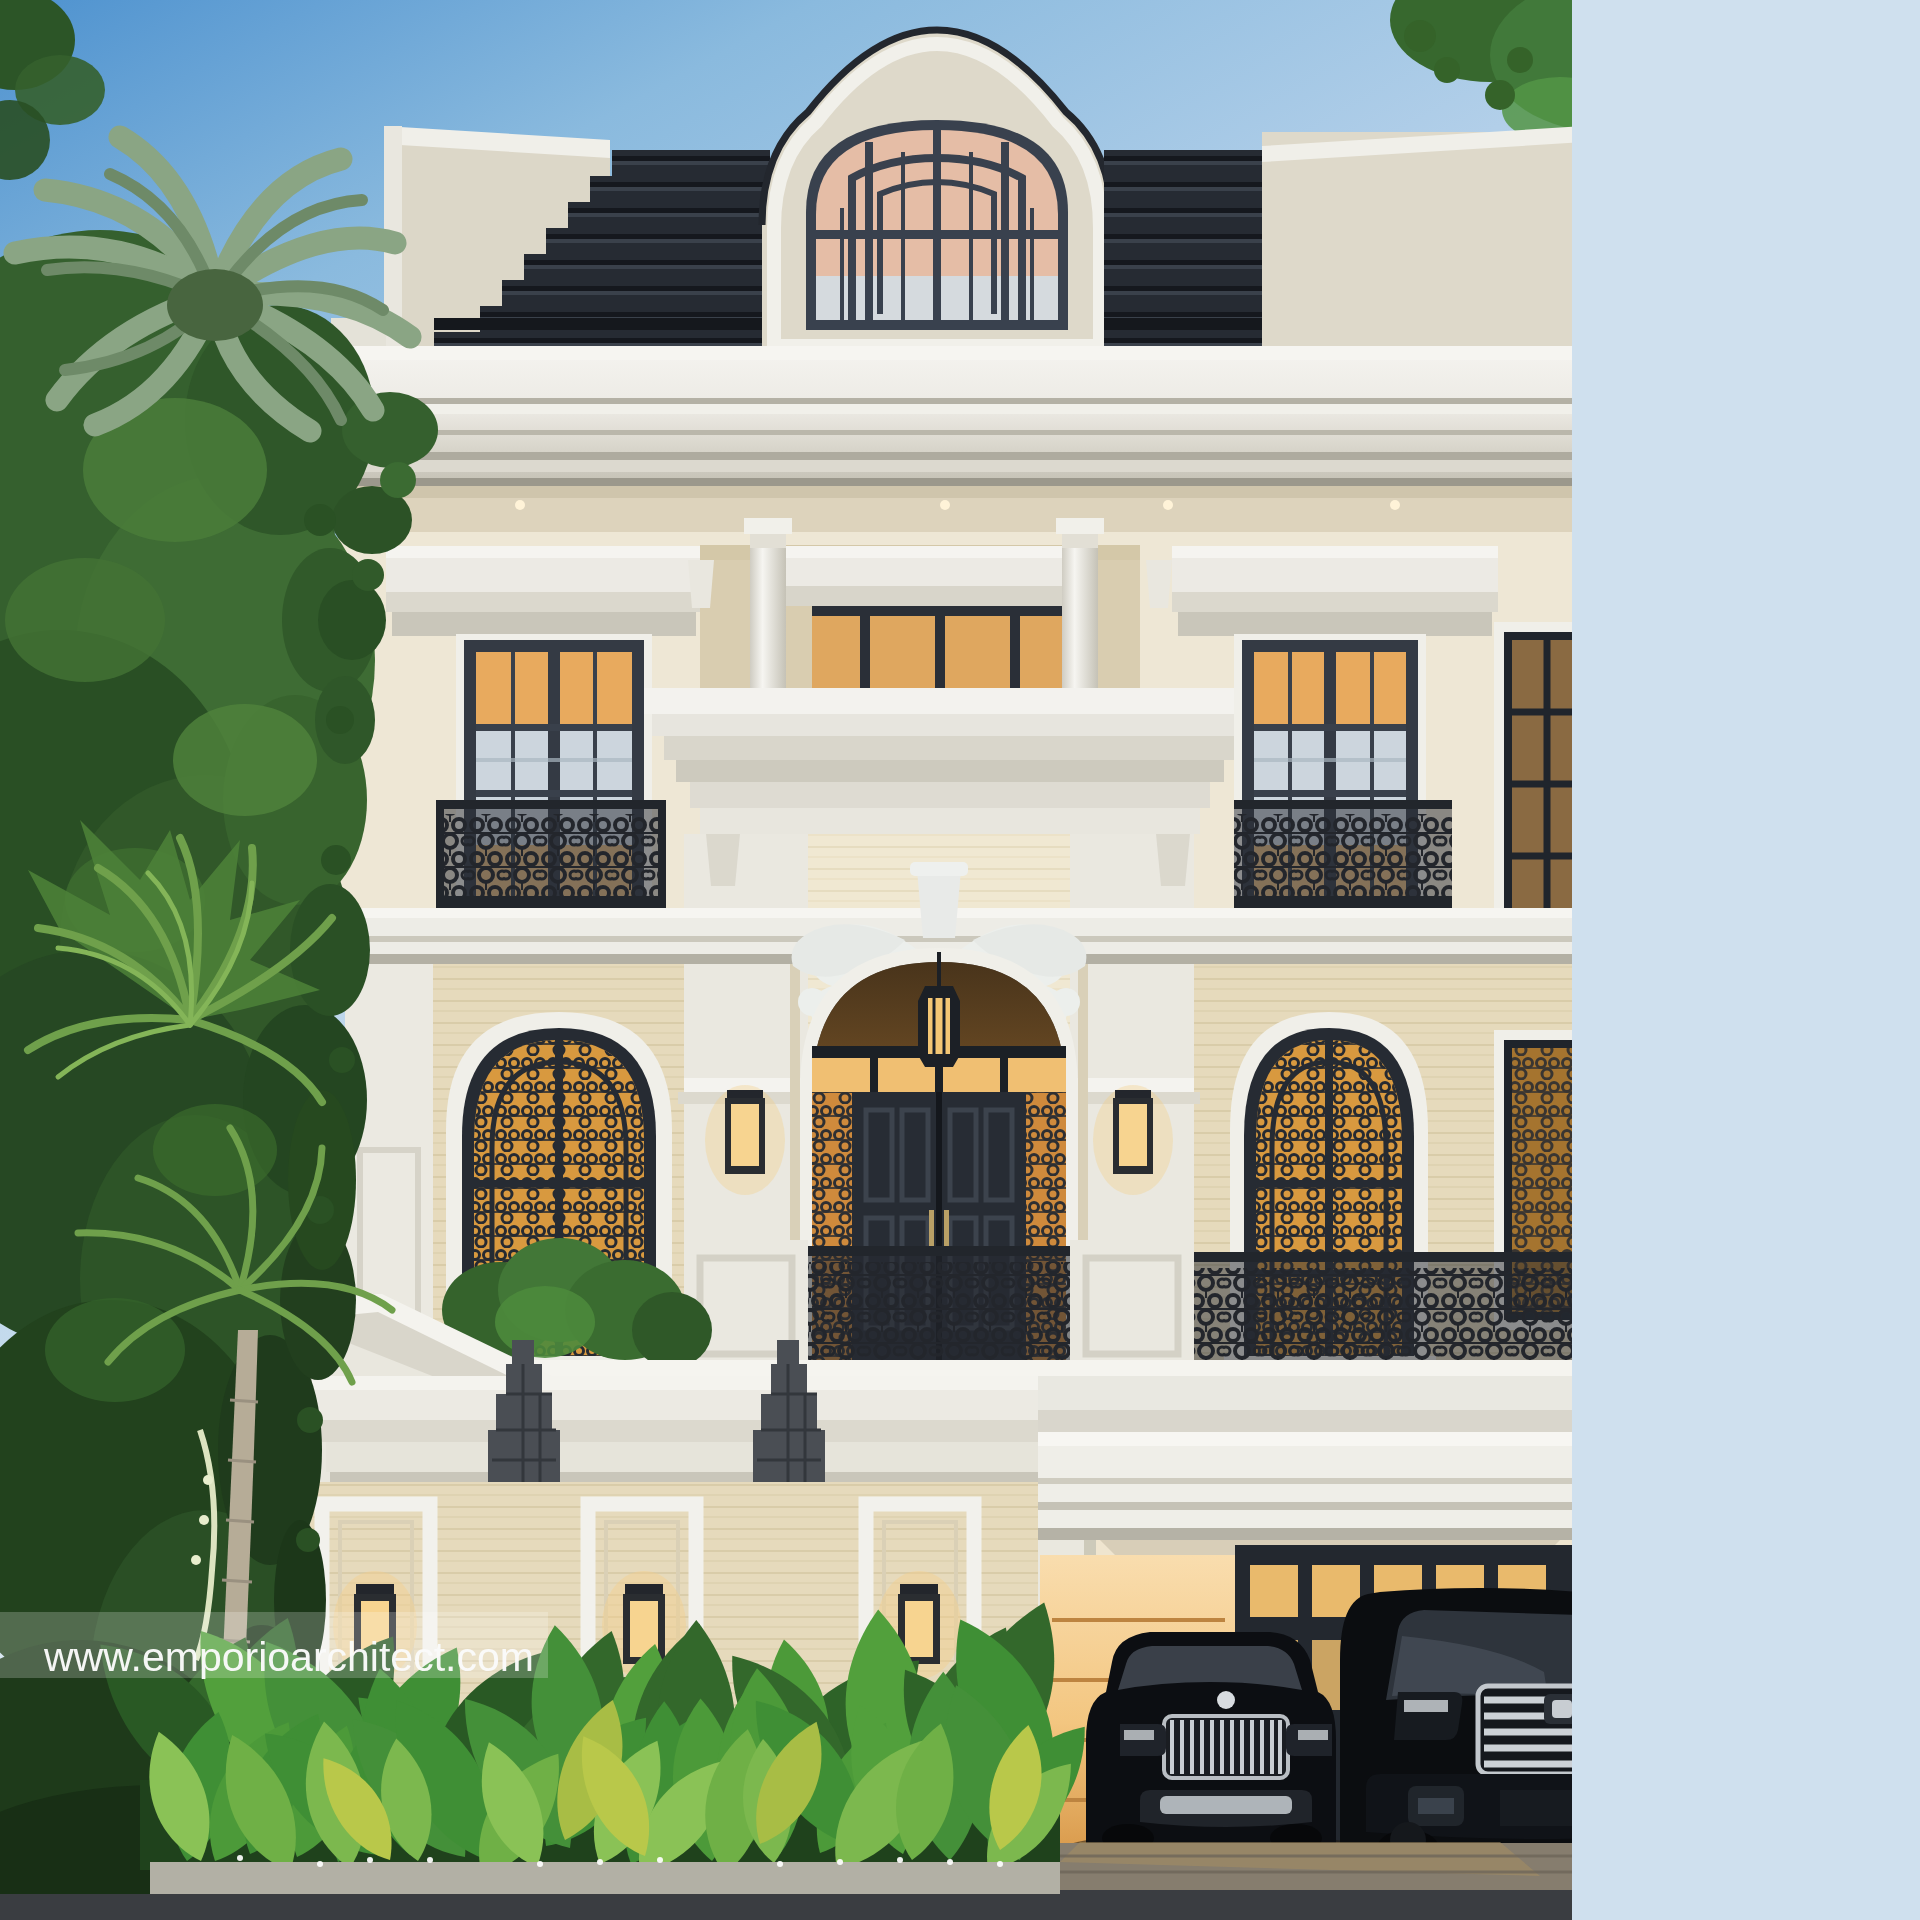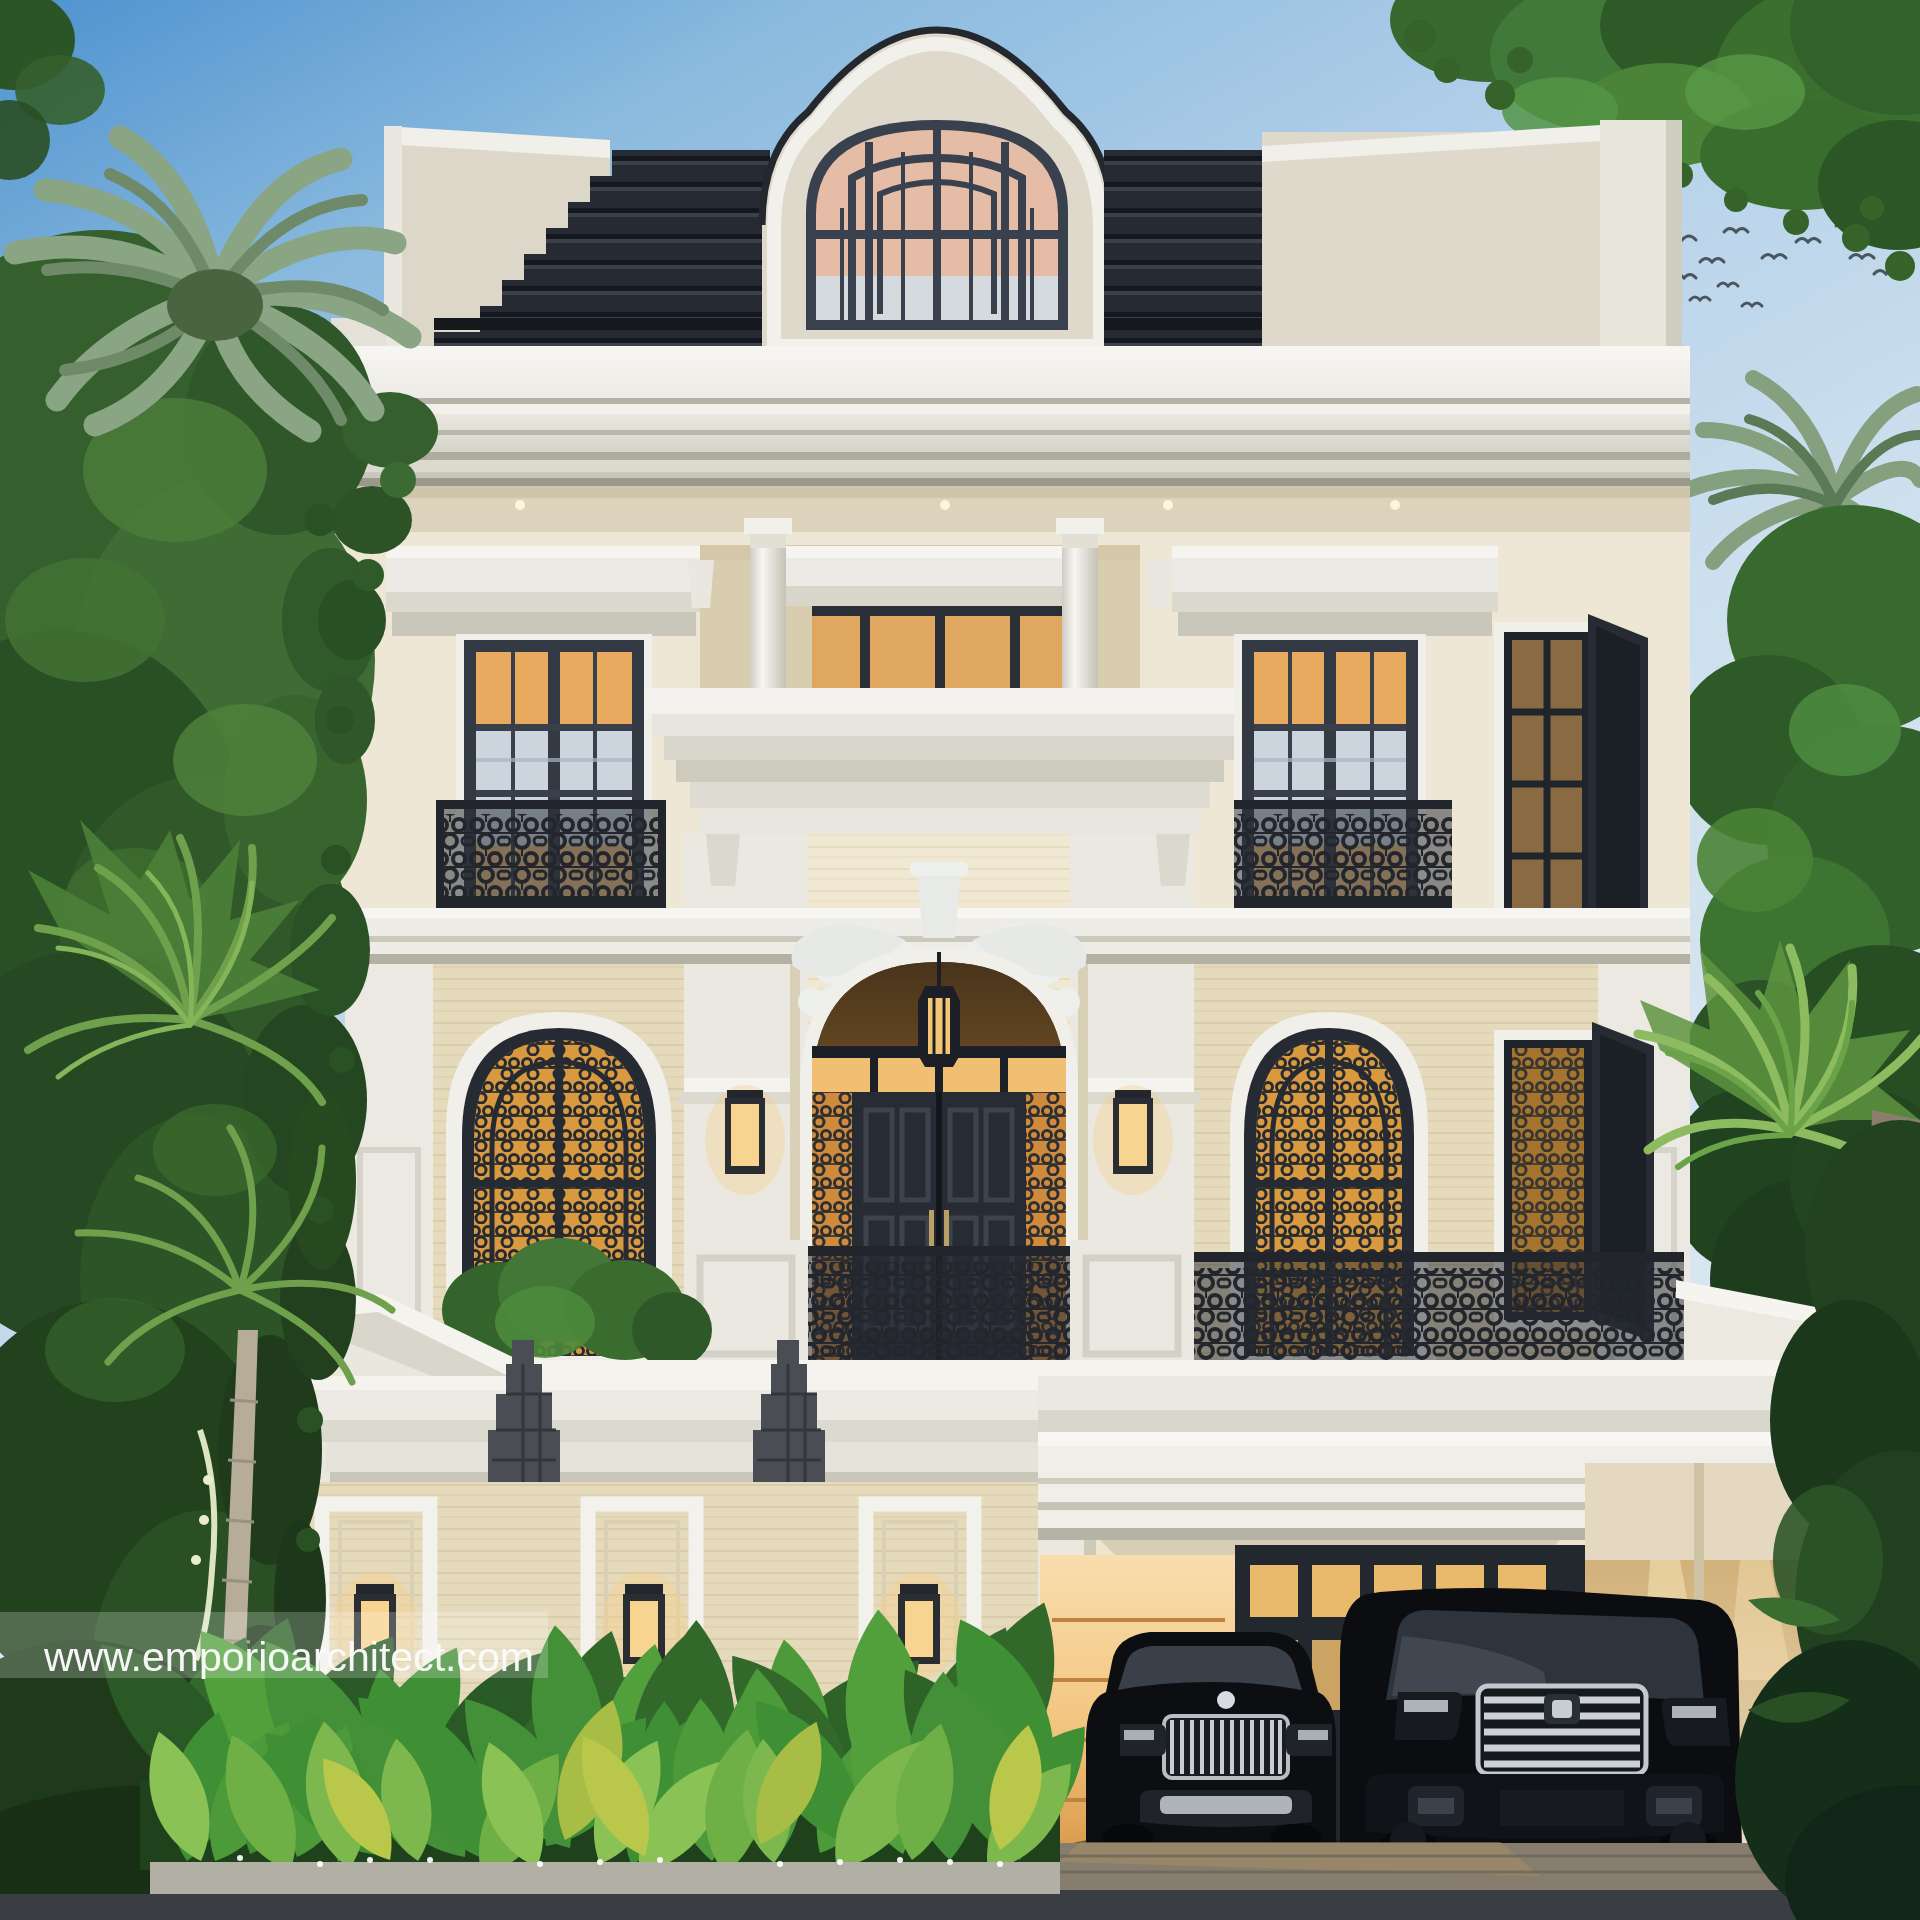--- a/index.html
+++ b/index.html
@@ -1,16 +1,16 @@
 <!DOCTYPE html>
 <html><head>
 <meta charset="utf-8">
 <style>
   html,body{margin:0;padding:0;background:#cfe0ee;}
-  #scene{width:1920px;height:1920px;position:relative;overflow:hidden;
+  #scene{width:1572px;height:1920px;position:relative;overflow:hidden;
     font-family:"Liberation Sans", sans-serif;}
   svg{display:block}
 </style>
 </head>
 <body>
 <div id="scene">
 <svg width="1920" height="1920" viewBox="0 0 1920 1920" xmlns="http://www.w3.org/2000/svg">
 <defs>
   <linearGradient id="sky" x1="0" y1="0" x2="0.55" y2="1">
     <stop offset="0" stop-color="#4e92cf"></stop>

